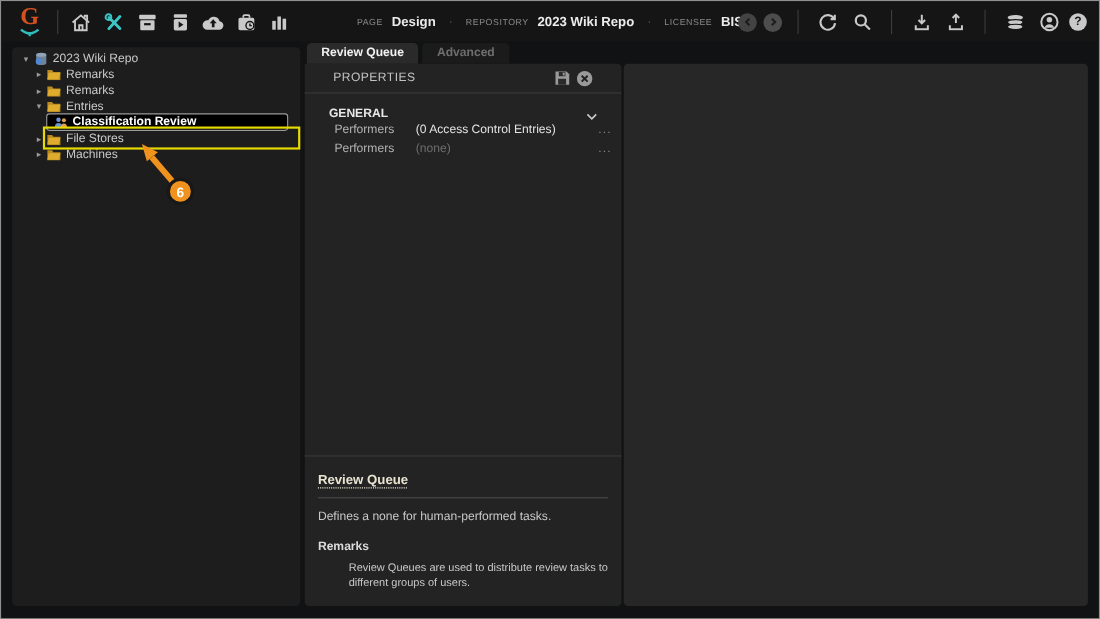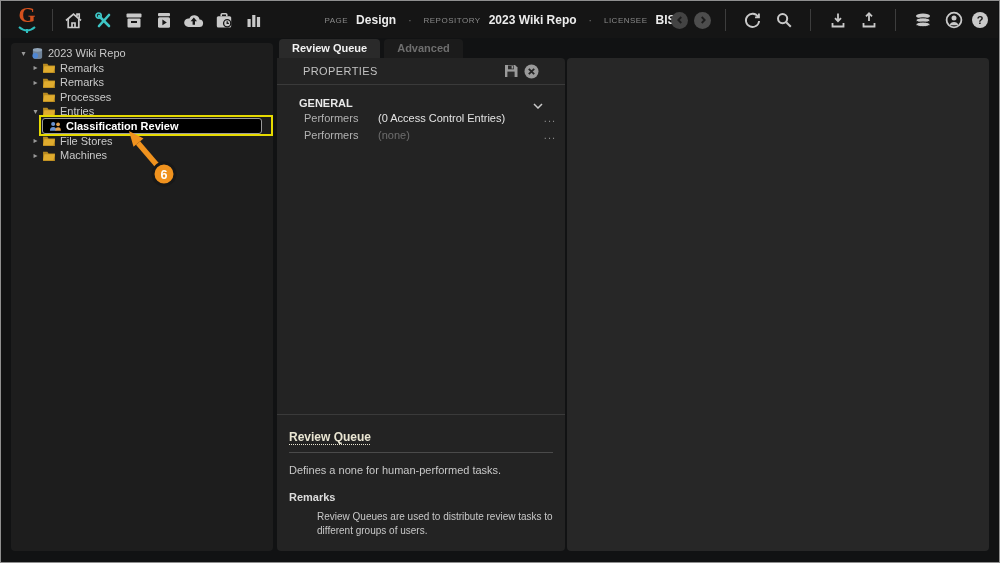--- a/index.html
+++ b/index.html
@@ -263,30 +263,20 @@
         <span class="exp">▸</span>
         <span class="ticon">
           <svg width="14" height="11" viewBox="0 0 16 13">
             <path d="M1 2 h5 l1.5 2 H15 v9 H1 z" fill="#b88a20"></path>
             <path d="M2.5 5 H15 l-1.8 7 H1 z" fill="#e0ac2e"></path>
           </svg>
         </span>
         <span class="tlabel">Remarks</span>
       </div>
 
-      <div class="trow lvl1">
-        <span class="exp"></span>
-        <span class="ticon">
-          <svg width="14" height="11" viewBox="0 0 16 13">
-            <path d="M1 2 h5 l1.5 2 H15 v9 H1 z" fill="#b88a20"></path>
-            <path d="M2.5 5 H15 l-1.8 7 H1 z" fill="#e0ac2e"></path>
-          </svg>
-        </span>
-        <span class="tlabel">Processes</span>
-      </div>
 
       <div class="trow lvl1">
         <span class="exp">▾</span>
         <span class="ticon">
           <svg width="14" height="11" viewBox="0 0 16 13">
             <path d="M1 2 h5 l1.5 2 H15 v9 H1 z" fill="#b88a20"></path>
             <path d="M2.5 5 H15 l-1.8 7 H1 z" fill="#e0ac2e"></path>
           </svg>
         </span>
         <span class="tlabel">Entries</span>

